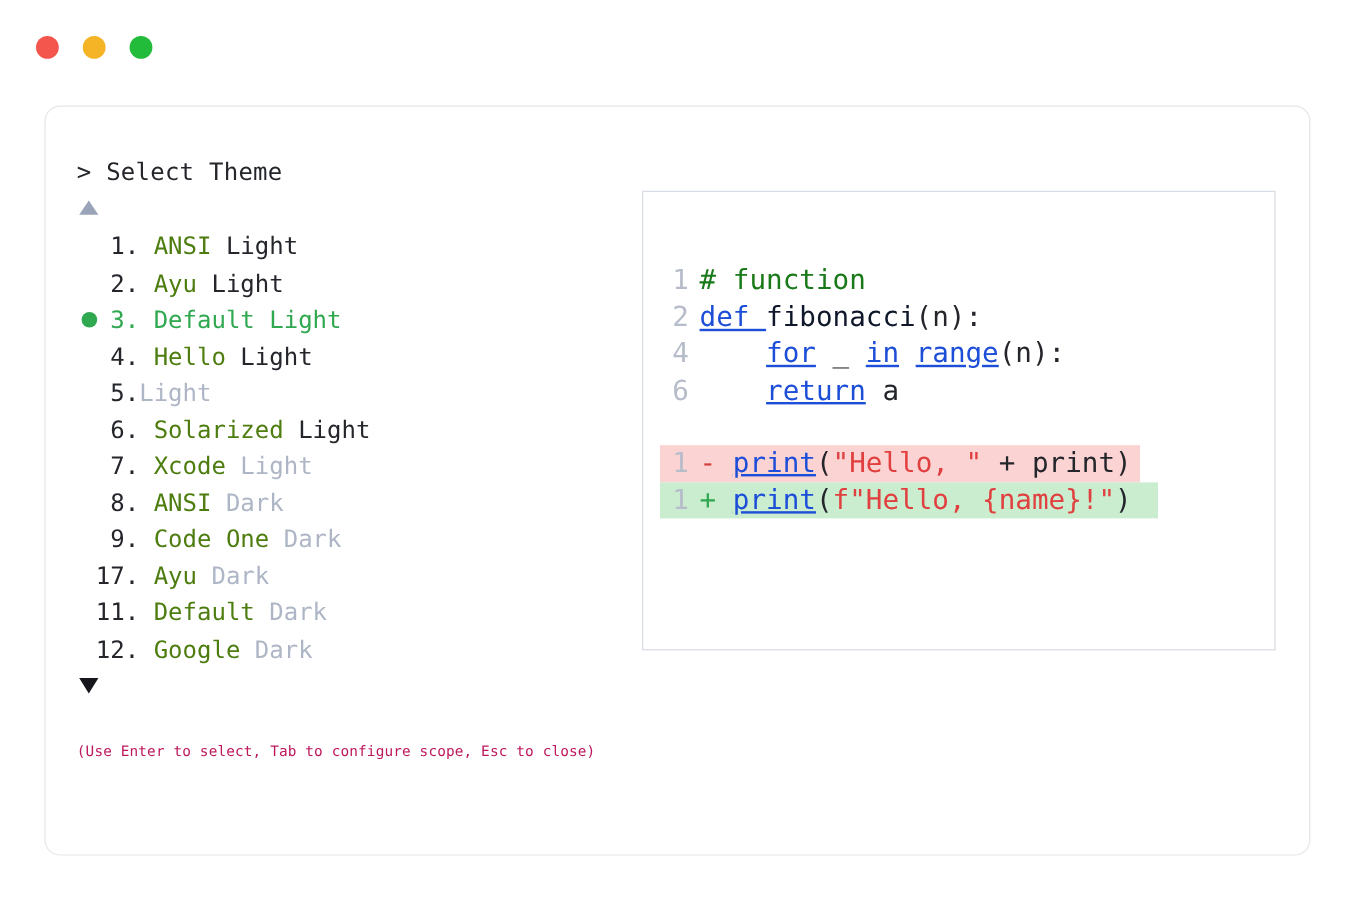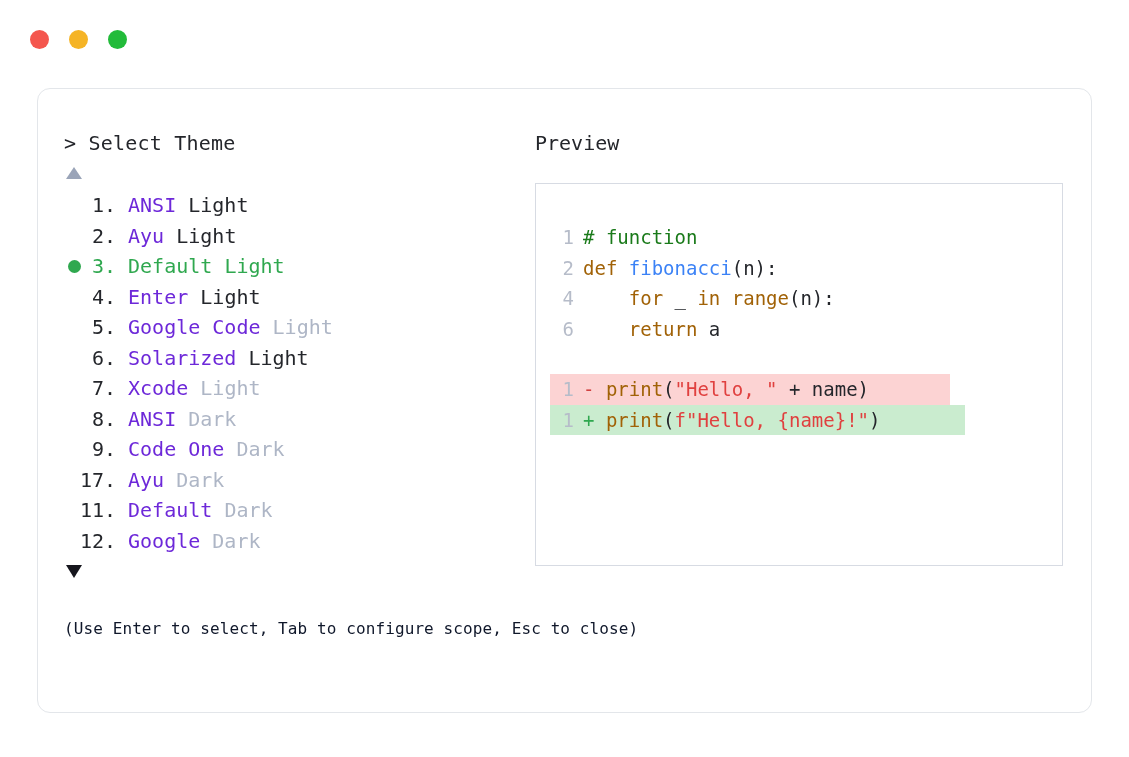--- a/index.html
+++ b/index.html
@@ -39,50 +39,50 @@
     width:0;height:0;border-left:8px solid transparent;border-right:8px solid transparent;
     border-top:13px solid #16161d;
   }
   .theme-list { margin-top:11px; }
   .theme-row { position:relative; height:30.5px; display:flex; align-items:center; white-space:pre; font-size:20px; }
   .bullet {
     position:absolute; left:4px; width:13px; height:13px; border-radius:50%;
     background:#2fa84f;
   }
   .idx { display:inline-block; width:52px; text-align:right; color:#24262b; }
-  .tname { color:#6d28d9; }
+  .tname { color:#4d7c0f; }
   .tsuffix { color:#24262b; }
   .tsuffix.muted { color:#aeb6c6; }
   .theme-row.selected .idx,
   .theme-row.selected .tname,
   .theme-row.selected .tsuffix { color:#2fa84f; }
 
   
   .hint {
     position:absolute; left:26px; top:530px;
-    font-size:16px; color:#0f172a; white-space:pre; letter-spacing:0.1px;
+    font-size:12px; color:#be185d; white-space:pre; letter-spacing:0.1px;
   }
 
   
   .right { position:absolute; left:497px; top:42px; width:530px; }
   .preview-label { font-size:20px; color:#24262b; white-space:pre; }
   .preview-box {
     margin-top:28px;
     width:528px; height:383px;
     border:1.6px solid #d7dbe3;
     background:#fff;
     position:relative;
   }
-  .code { position:absolute; left:18px; top:38px; right:6px; font-size:19px; line-height:30.5px; }
+  .code { position:absolute; left:18px; top:59px; right:6px; font-size:23px; line-height:30.5px; }
   .cline { white-space:pre; }
   .ln { display:inline-block; width:20px; text-align:right; color:#b6bcc9; margin-right:9px; }
 
   .c-comment { color:#1a7a1a; }
-  .c-kw      { color:#a16207; }
-  .c-fn      { color:#3b82f6; }
+  .c-kw      { color:#1d4ed8;text-decoration:underline; }
+  .c-fn      { color:#0f172a; }
   .c-str     { color:#e0403f; }
   .c-plain   { color:#24262b; }
   .c-num     { color:#24262b; }
 
   .diff { margin-top:30px; }
   .dline { white-space:pre; position:relative; }
   .dline .bg { position:absolute; left:-4px; top:0; height:30.5px; z-index:0; }
   .dline .fg { position:relative; z-index:1; }
   .dline.del .bg { background:#fcd3d3; width:400px; }
   .dline.add .bg { background:#caeccf; width:415px; }
@@ -104,45 +104,44 @@
   <div class="card">
     <div class="panes">
 
       <div class="left">
         <div class="prompt-row">&gt; Select Theme</div>
         <div class="arrow-up"></div>
         <div class="theme-list" id="theme-list">
             <div class="theme-row"><span class="idx"> 1.</span><span class="tname"> ANSI </span><span class="tsuffix">Light</span></div>
             <div class="theme-row"><span class="idx"> 2.</span><span class="tname"> Ayu </span><span class="tsuffix">Light</span></div>
             <div class="theme-row selected"><span class="bullet"></span><span class="idx"> 3.</span><span class="tname"> Default </span><span class="tsuffix">Light</span></div>
-            <div class="theme-row"><span class="idx"> 4.</span><span class="tname"> Enter </span><span class="tsuffix">Light</span></div>
-            <div class="theme-row"><span class="idx"> 5.</span><span class="tname"> Google Code </span><span class="tsuffix muted">Light</span></div>
+            <div class="theme-row"><span class="idx"> 4.</span><span class="tname"> Hello </span><span class="tsuffix">Light</span></div>
+            <div class="theme-row"><span class="idx"> 5.</span><span class="tsuffix muted">Light</span></div>
             <div class="theme-row"><span class="idx"> 6.</span><span class="tname"> Solarized </span><span class="tsuffix">Light</span></div>
             <div class="theme-row"><span class="idx"> 7.</span><span class="tname"> Xcode </span><span class="tsuffix muted">Light</span></div>
             <div class="theme-row"><span class="idx"> 8.</span><span class="tname"> ANSI </span><span class="tsuffix muted">Dark</span></div>
             <div class="theme-row"><span class="idx"> 9.</span><span class="tname"> Code One </span><span class="tsuffix muted">Dark</span></div>
             <div class="theme-row"><span class="idx">17.</span><span class="tname"> Ayu </span><span class="tsuffix muted">Dark</span></div>
             <div class="theme-row"><span class="idx">11.</span><span class="tname"> Default </span><span class="tsuffix muted">Dark</span></div>
             <div class="theme-row"><span class="idx">12.</span><span class="tname"> Google </span><span class="tsuffix muted">Dark</span></div>
           </div>
         <div class="arrow-down"></div>
       </div>
 
       <div class="hint">(Use Enter to select, Tab to configure scope, Esc to close)</div>
 
       <div class="right">
-        <div class="preview-label">Preview</div>
         <div class="preview-box">
           <div class="code" id="code-block">
               <div class="cline"><span class="ln">1</span><span class="c-comment"># function</span></div>
               <div class="cline"><span class="ln">2</span><span class="c-kw">def </span><span class="c-fn">fibonacci</span><span class="c-plain">(n):</span></div>
               <div class="cline"><span class="ln">4</span><span class="c-plain">    </span><span class="c-kw">for</span><span class="c-plain"> _ </span><span class="c-kw">in</span><span class="c-plain"> </span><span class="c-kw">range</span><span class="c-plain">(n):</span></div>
               <div class="cline"><span class="ln">6</span><span class="c-plain">    </span><span class="c-kw">return</span><span class="c-plain"> a</span></div>
               <div class="diff">
-                <div class="dline del"><span class="bg"></span><span class="fg"><span class="dln">1</span><span class="mark-del">- </span><span class="c-kw">print</span><span class="c-plain">(</span><span class="c-str">"Hello, "</span><span class="c-plain"> + name)</span></span></div>
+                <div class="dline del"><span class="bg"></span><span class="fg"><span class="dln">1</span><span class="mark-del">- </span><span class="c-kw">print</span><span class="c-plain">(</span><span class="c-str">"Hello, "</span><span class="c-plain"> + print)</span></span></div>
                 <div class="dline add"><span class="bg"></span><span class="fg"><span class="dln">1</span><span class="mark-add">+ </span><span class="c-kw">print</span><span class="c-plain">(</span><span class="c-str">f"Hello, {name}!"</span><span class="c-plain">)</span></span></div>
               </div>
             </div>
         </div>
       </div>
 
     </div>
   </div>
 </div>
 

